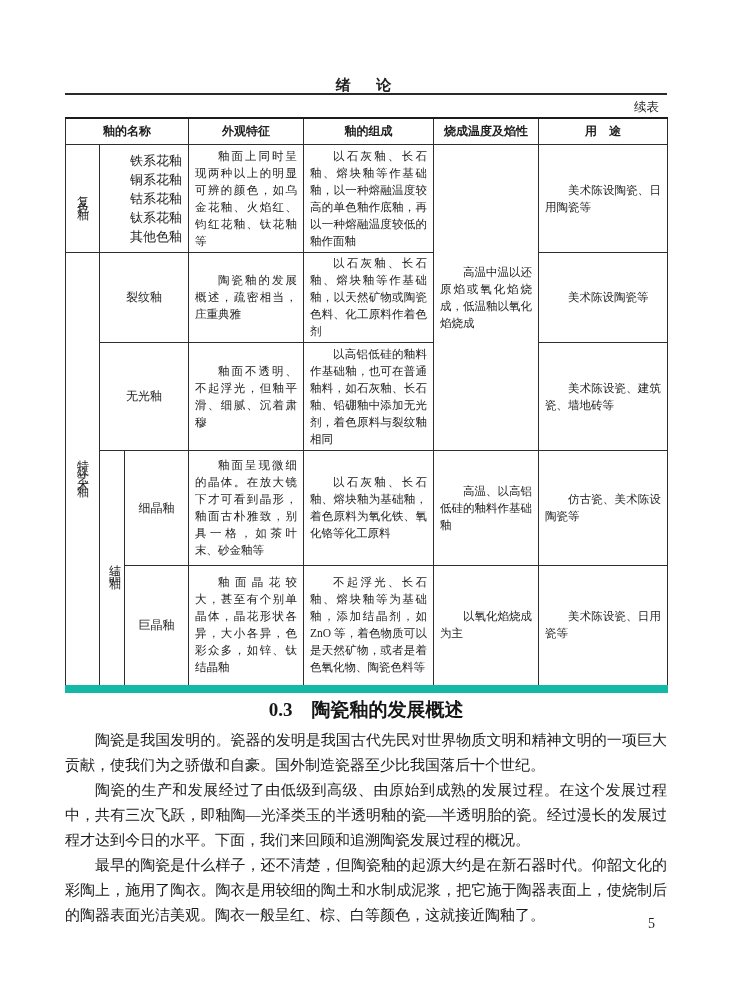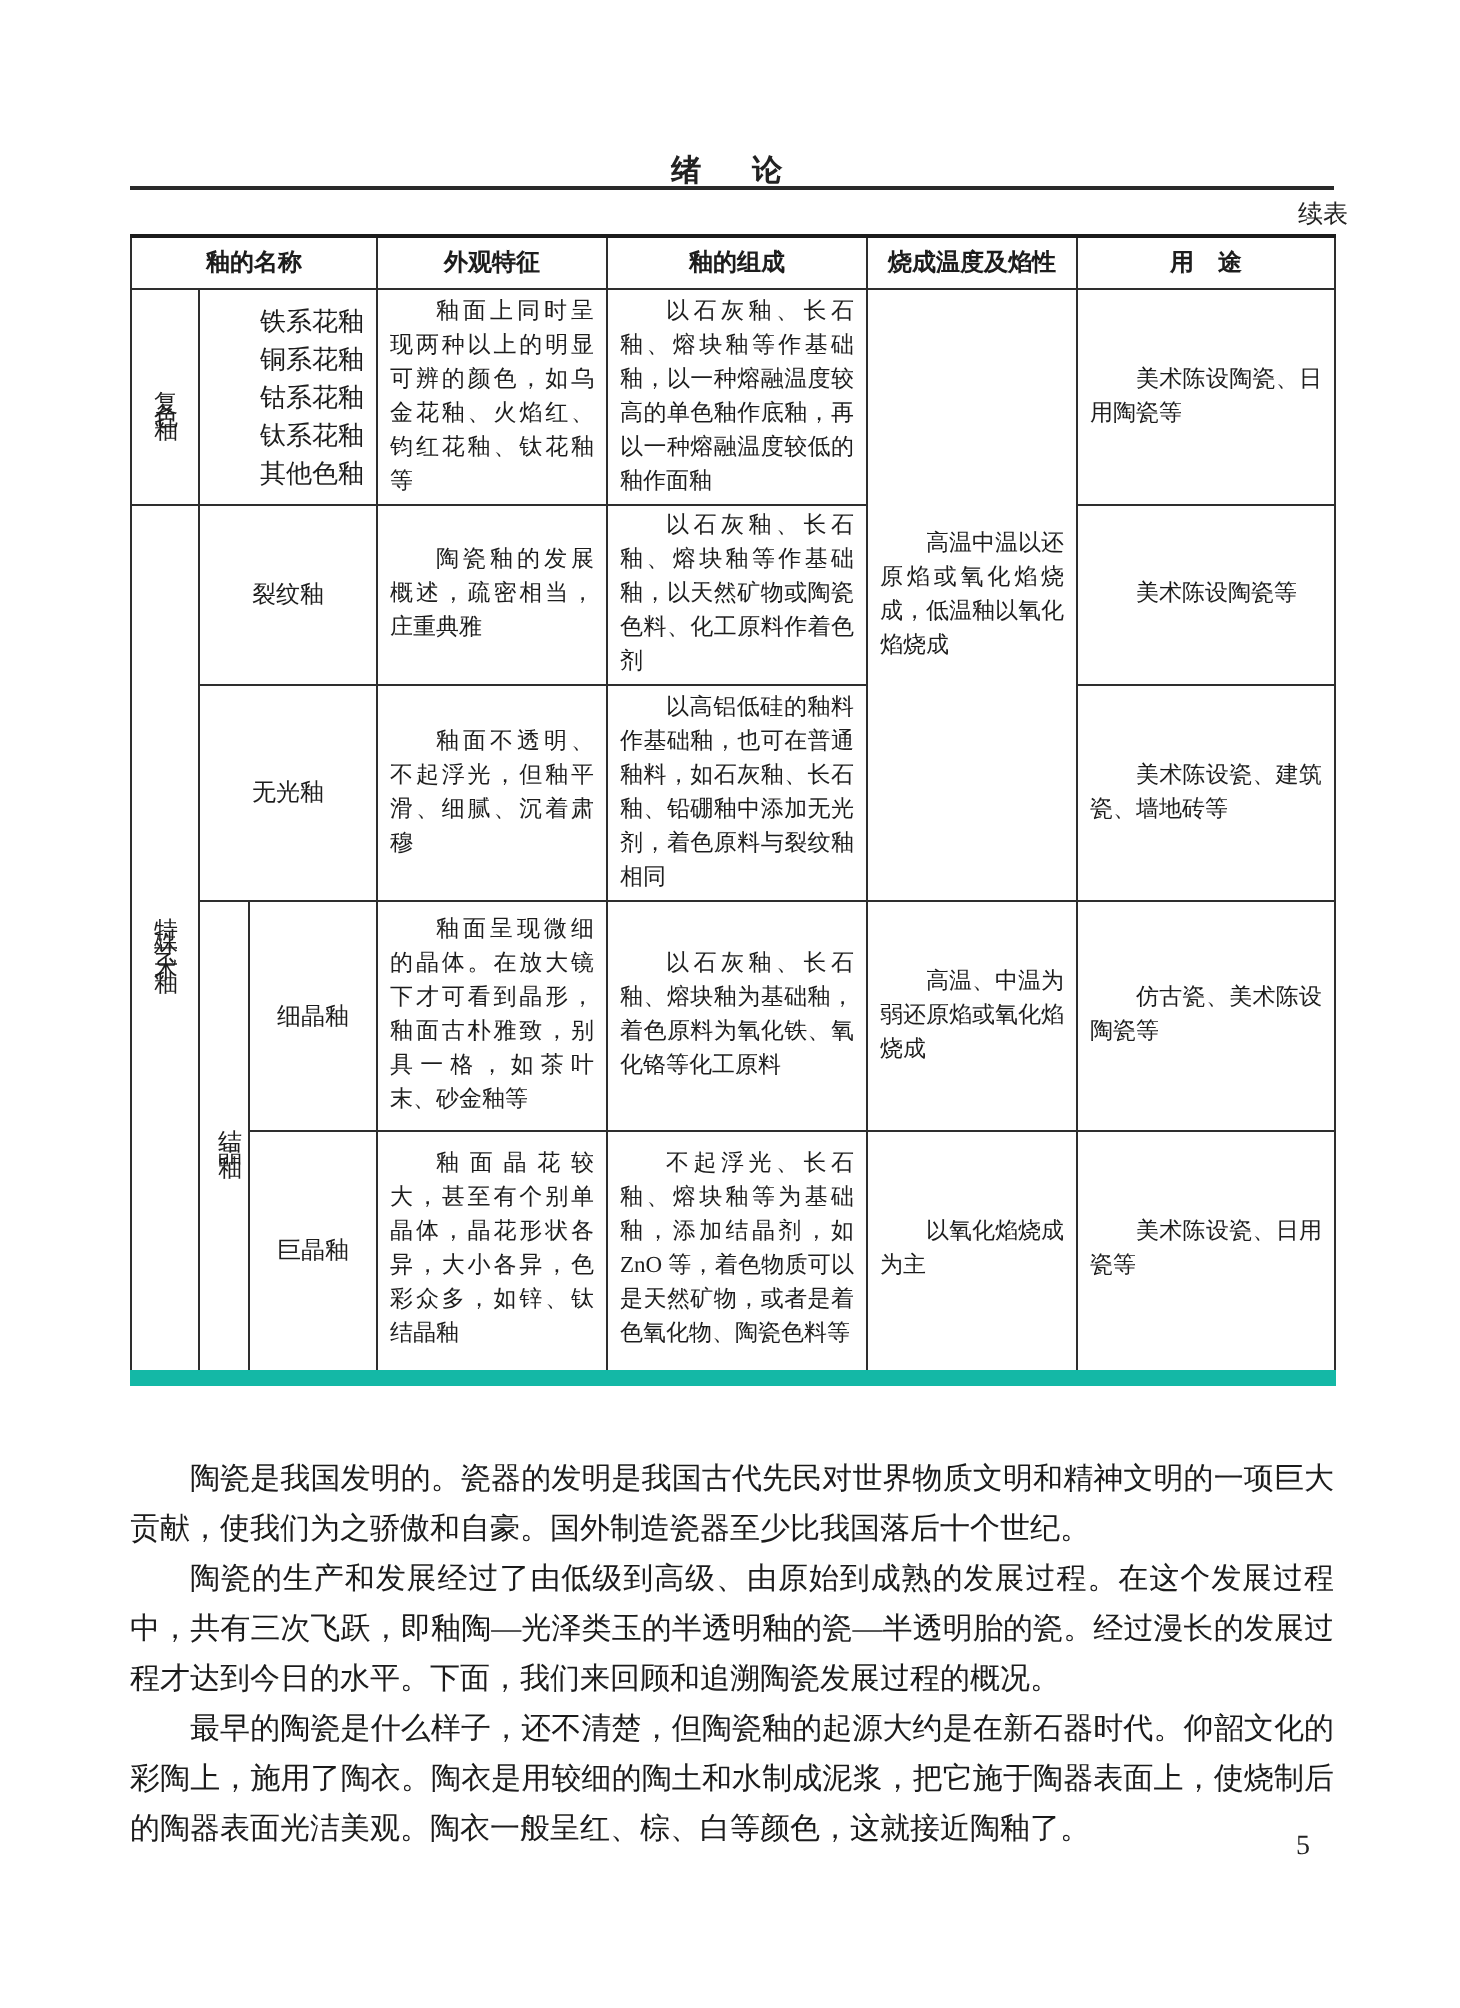--- a/index.html
+++ b/index.html
@@ -32,21 +32,21 @@
     position: absolute;
     top: 93px;
     left: 65px;
     width: 602px;
     height: 2px;
     background: #2a2a2a;
   }
   .continued {
     position: absolute;
     top: 99px;
-    left: 80px;
+    left: 65px;
     width: 594px;
     text-align: right;
     font-size: 12.5px;
     color: #222;
   }
   table.glaze-table {
     position: absolute;
     top: 117px;
     left: 65px;
     width: 602px;
@@ -180,33 +180,34 @@
       <td class="cname" colspan="2">无光釉</td>
       <td class="desc">釉面不透明、不起浮光，但釉平滑、细腻、沉着肃穆</td>
       <td class="desc">以高铝低硅的釉料作基础釉，也可在普通釉料，如石灰釉、长石釉、铅硼釉中添加无光剂，着色原料与裂纹釉相同</td>
       <td class="desc">美术陈设瓷、建筑瓷、墙地砖等</td>
     </tr>
     <tr style="height:115px">
       <td class="cat" rowspan="2"><span>结晶釉</span></td>
       <td class="cname">细晶釉</td>
       <td class="desc">釉面呈现微细的晶体。在放大镜下才可看到晶形，釉面古朴雅致，别具一格，如茶叶末、砂金釉等</td>
       <td class="desc">以石灰釉、长石釉、熔块釉为基础釉，着色原料为氧化铁、氧化铬等化工原料</td>
-      <td class="desc">高温、中温为弱还原焰或氧化焰烧成</td>
+      <td class="desc">高温、以高铝低硅的釉料作基础釉</td>
       <td class="desc">仿古瓷、美术陈设陶瓷等</td>
     </tr>
     <tr style="height:123px">
       <td class="cname">巨晶釉</td>
       <td class="desc">釉面晶花较大，甚至有个别单晶体，晶花形状各异，大小各异，色彩众多，如锌、钛结晶釉</td>
       <td class="desc">不起浮光、长石釉、熔块釉等为基础釉，添加结晶剂，如 ZnO 等，着色物质可以是天然矿物，或者是着色氧化物、陶瓷色料等</td>
       <td class="desc">以氧化焰烧成为主</td>
       <td class="desc">美术陈设瓷、日用瓷等</td>
     </tr>
   </tbody>
     </table>
 
+  <h2 class="section-heading">0.3　陶瓷釉的发展概述</h2>
 
   <div class="body-text">
     <p>陶瓷是我国发明的。瓷器的发明是我国古代先民对世界物质文明和精神文明的一项巨大贡献，使我们为之骄傲和自豪。国外制造瓷器至少比我国落后十个世纪。</p>
     <p>陶瓷的生产和发展经过了由低级到高级、由原始到成熟的发展过程。在这个发展过程中，共有三次飞跃，即釉陶—光泽类玉的半透明釉的瓷—半透明胎的瓷。经过漫长的发展过程才达到今日的水平。下面，我们来回顾和追溯陶瓷发展过程的概况。</p>
     <p>最早的陶瓷是什么样子，还不清楚，但陶瓷釉的起源大约是在新石器时代。仰韶文化的彩陶上，施用了陶衣。陶衣是用较细的陶土和水制成泥浆，把它施于陶器表面上，使烧制后的陶器表面光洁美观。陶衣一般呈红、棕、白等颜色，这就接近陶釉了。</p>
   </div>
 
   <div class="page-number">5</div>
 
 </div>

